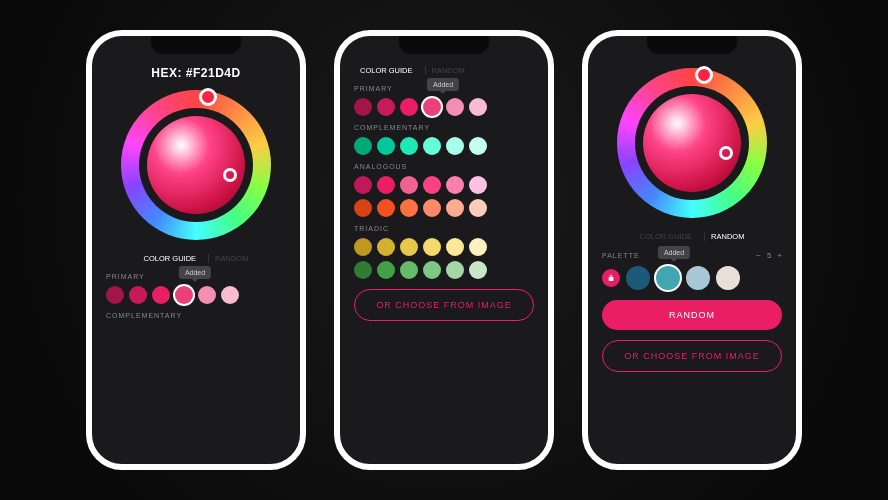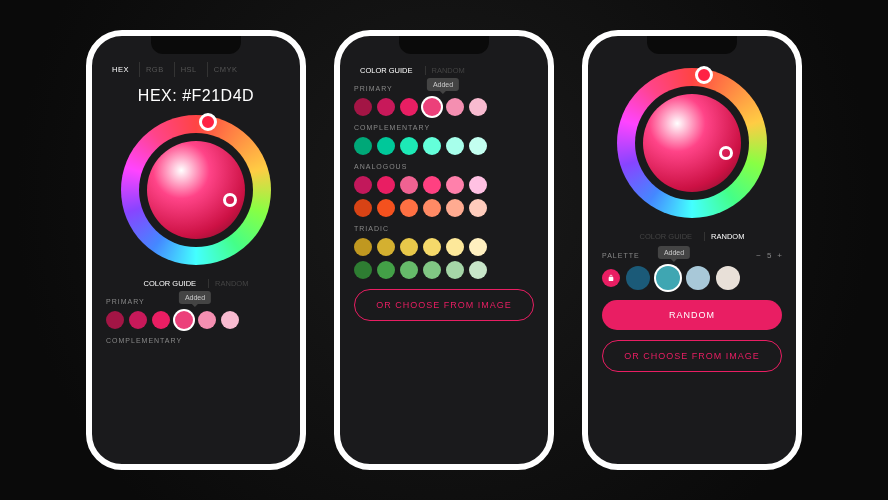--- a/index.html
+++ b/index.html
@@ -6,21 +6,21 @@
 body { width:888px; height:500px; background:radial-gradient(circle at 50% 40%, #1a1a1a, #0a0a0a 80%); font-family:-apple-system,Helvetica,Arial,sans-serif; overflow:hidden; display:flex; justify-content:center; align-items:center; gap:28px; }
 .phone { position:relative; width:220px; height:440px; border:6px solid #fff; border-radius:36px; background:#1a1a1c; overflow:hidden; flex-shrink:0; }
 .notch { position:absolute; top:0; left:50%; transform:translateX(-50%); width:90px; height:18px; background:#0a0a0a; border-radius:0 0 12px 12px; z-index:10; }
 .screen { width:100%; height:100%; padding:26px 14px 14px 14px; overflow:hidden; color:#fff; font-size:9px; }
 
 .tabs { display:flex; gap:4px; margin-bottom:10px; }
 .tab { padding:3px 6px; letter-spacing:.5px; color:#555; font-size:7.5px; }
 .tab.active { color:#fff; }
 .tab + .tab { border-left:1px solid #333; }
 
-.hexlabel { text-align:center; font-size:16px; letter-spacing:.5px; margin:4px 0 10px; }
+.hexlabel { text-align:center; font-size:12px; letter-spacing:.5px; margin:4px 0 10px;font-weight:bold; }
 
 .wheel-wrap { position:relative; width:150px; height:150px; margin:0 auto; }
 .wheel { width:100%; height:100%; border-radius:50%; background:conic-gradient(from 0deg, #f44, #f84, #fc4, #8f4, #4f8, #4ff, #48f, #84f, #f4f, #f48, #f44); padding:18px; }
 .wheel-inner { width:100%; height:100%; border-radius:50%; background:#1a1a1c; padding:8px; }
 .wheel-ball { width:100%; height:100%; border-radius:50%; background:radial-gradient(circle at 35% 30%, #fff 0%, #ff4488 30%, #cc1144 70%, #661122 100%); }
 .handle { position:absolute; width:18px; height:18px; border:3px solid #fff; border-radius:50%; }
 .handle.outer { top:-2px; left:52%; background:#ff2244; }
 .handle.inner { top:52%; left:68%; background:transparent; width:14px; height:14px; }
 
 .subtabs { display:flex; justify-content:center; gap:6px; font-size:7.5px; color:#444; margin:14px 0 10px; }
@@ -50,26 +50,20 @@
 
 .pswatch { width:24px; height:24px; border-radius:50%; }
 .pswatch.sel { box-shadow:0 0 0 2px #fff; }
 </style>
 </head>
 <body>
 
 <div class="phone">
   <div class="notch"></div>
   <div class="screen">
-    <div class="tabs">
-      <span class="tab active">HEX</span>
-      <span class="tab">RGB</span>
-      <span class="tab">HSL</span>
-      <span class="tab">CMYK</span>
-    </div>
     <div class="hexlabel">HEX: #F21D4D</div>
     <div class="wheel-wrap">
       <div class="wheel">
           <div class="wheel-inner">
             <div class="wheel-ball"></div>
           </div>
         </div>
       <div class="handle outer"></div>
       <div class="handle inner"></div>
     </div>

